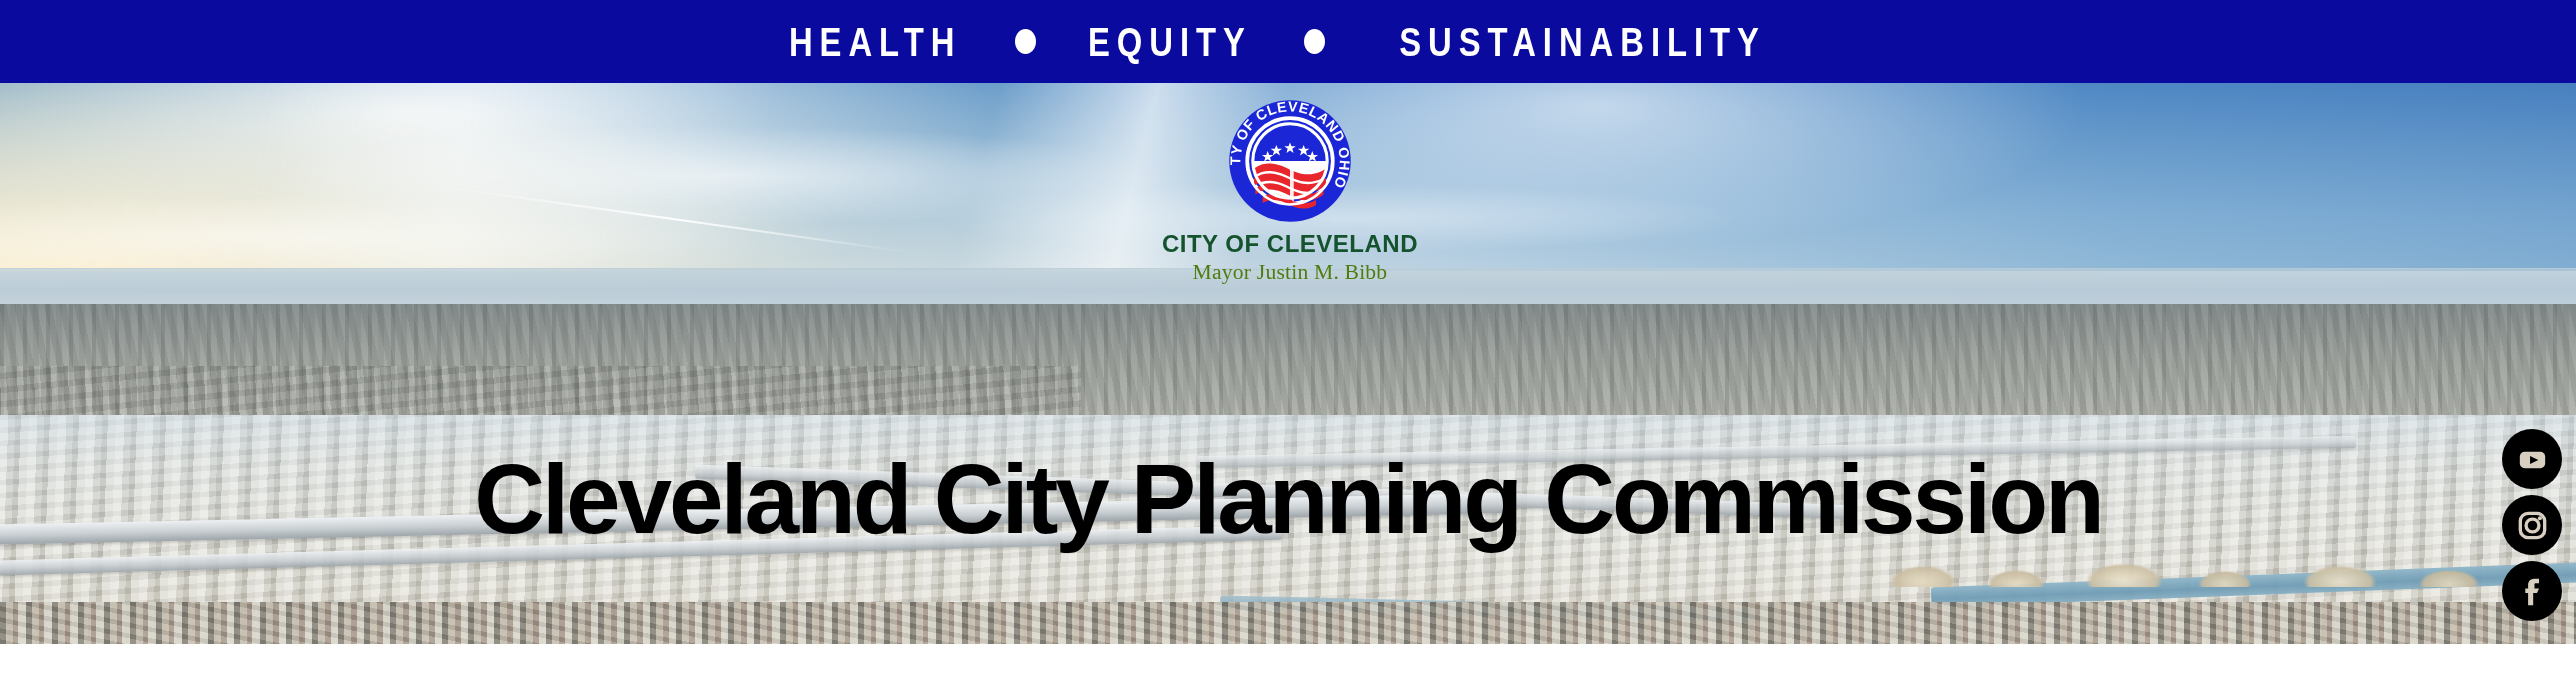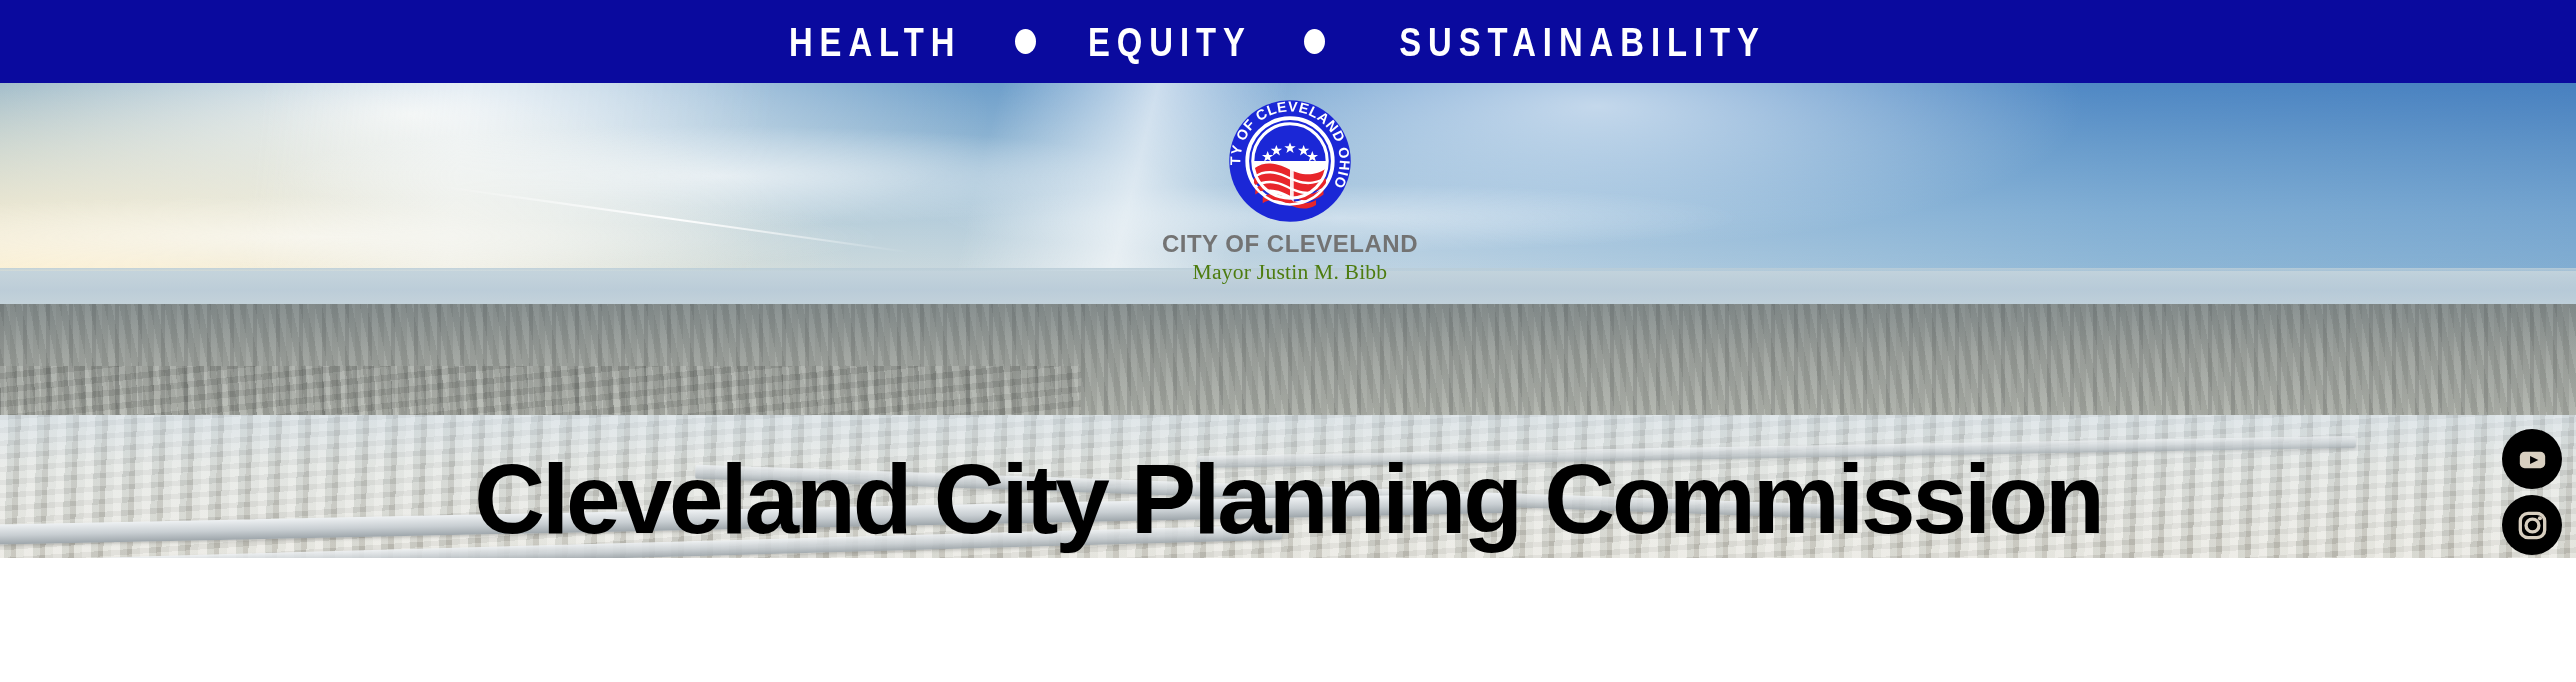--- a/index.html
+++ b/index.html
@@ -1,17 +1,17 @@
 <!DOCTYPE html>
 <html style="font-size:12.4px"><head>
 <meta charset="utf-8">
 <style>
   html,body{margin:0;padding:0;background:#fff;}
   body{width:2576px;height:682px;overflow:hidden;font-family:"Liberation Sans",sans-serif;}
-  #stage{position:relative;width:2576px;height:558px;background:#ffffff;overflow:hidden;}
+  #stage{position:relative;width:2576px;height:682px;background:#ffffff;overflow:hidden;}
 
   
   .topbar{position:absolute;left:0;top:0;width:2576px;height:83px;background:#0a0a9e;
           display:flex;align-items:center;justify-content:center;overflow:hidden;}
   .tagline{display:flex;align-items:center;gap:0;white-space:nowrap;}
   .tagword{color:#ffffff;font-family:"Liberation Sans",sans-serif;font-weight:700;
            font-size:40px;letter-spacing:8.5px;line-height:1;
            transform:scaleX(.82);transform-origin:center;}
   .tagdot{width:21px;height:25.5px;border-radius:50%;background:#ffffff;
           margin:0 34px;flex:0 0 auto;}
@@ -103,21 +103,21 @@
   
   .leftcity{position:absolute;left:0;top:283px;width:1081px;height:139px;opacity:.55;
       background:
         repeating-linear-gradient(88deg, rgba(54,56,52,.35) 0 4.6px, rgba(214,216,210,.3) 4.6px 10.8px, rgba(96,98,92,.3) 10.8px 17px),
         repeating-linear-gradient(-6deg, rgba(40,40,38,.18) 0 6.2px, rgba(230,232,228,.22) 6.2px 14px);}
 
   
   .sealblock{position:absolute;left:1120px;top:99px;width:340px;text-align:center;}
   .seal{width:124px;height:124px;margin:0 auto;position:relative;}
   .seal svg{display:block;}
-  .cityname{margin-top:9.3px;color:#737373;font-family:"Liberation Sans",sans-serif;
+  .cityname{margin-top:9.3px;color:#14532d;font-family:"Liberation Sans",sans-serif;
             font-weight:700;font-size:24px;letter-spacing:0.5px;line-height:1;}
   .mayorname{margin-top:5.4px;color:#4d7c0f;font-family:"Liberation Serif",serif;
              font-weight:400;font-size:21.6px;letter-spacing:0.2px;line-height:1;}
 
   
   .bigtitle{position:absolute;left:0;top:449px;width:2576px;text-align:center;
             color:#000000;font-family:"Liberation Sans",sans-serif;font-weight:700;
             font-size:99px;line-height:1;letter-spacing:-3.1px;white-space:nowrap;
             transform:scaleX(.99);transform-origin:center;}
 

